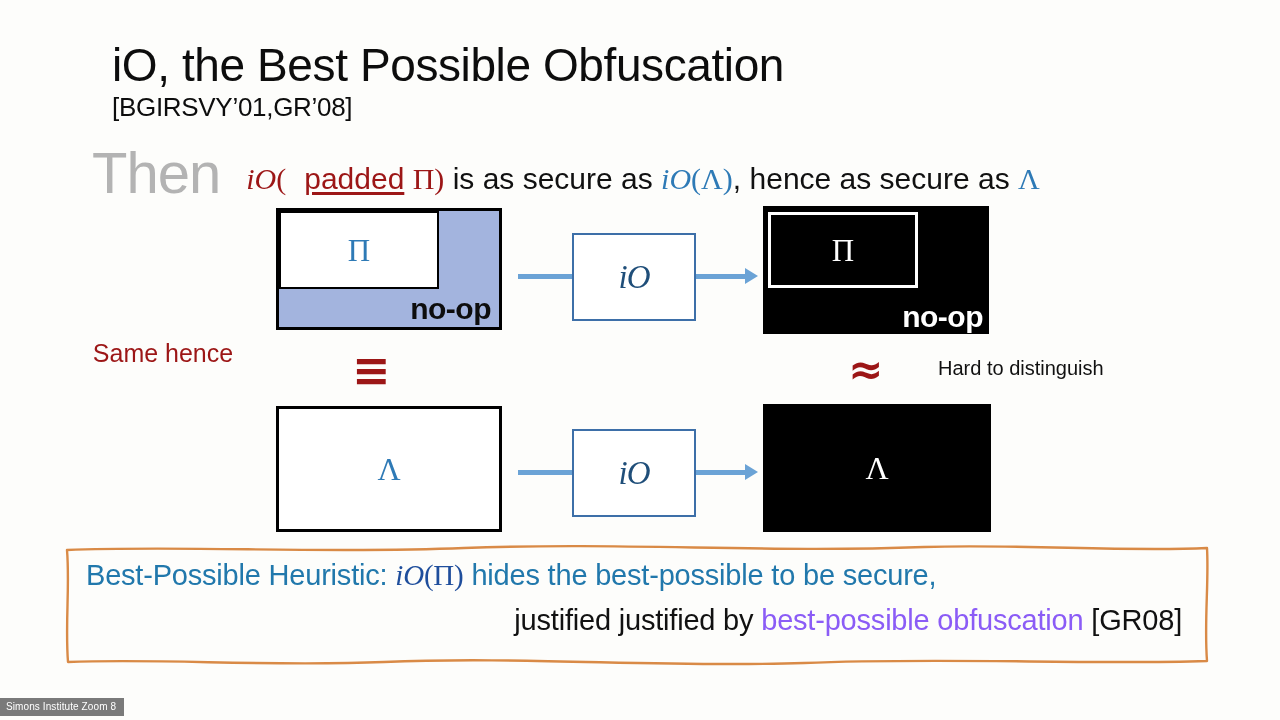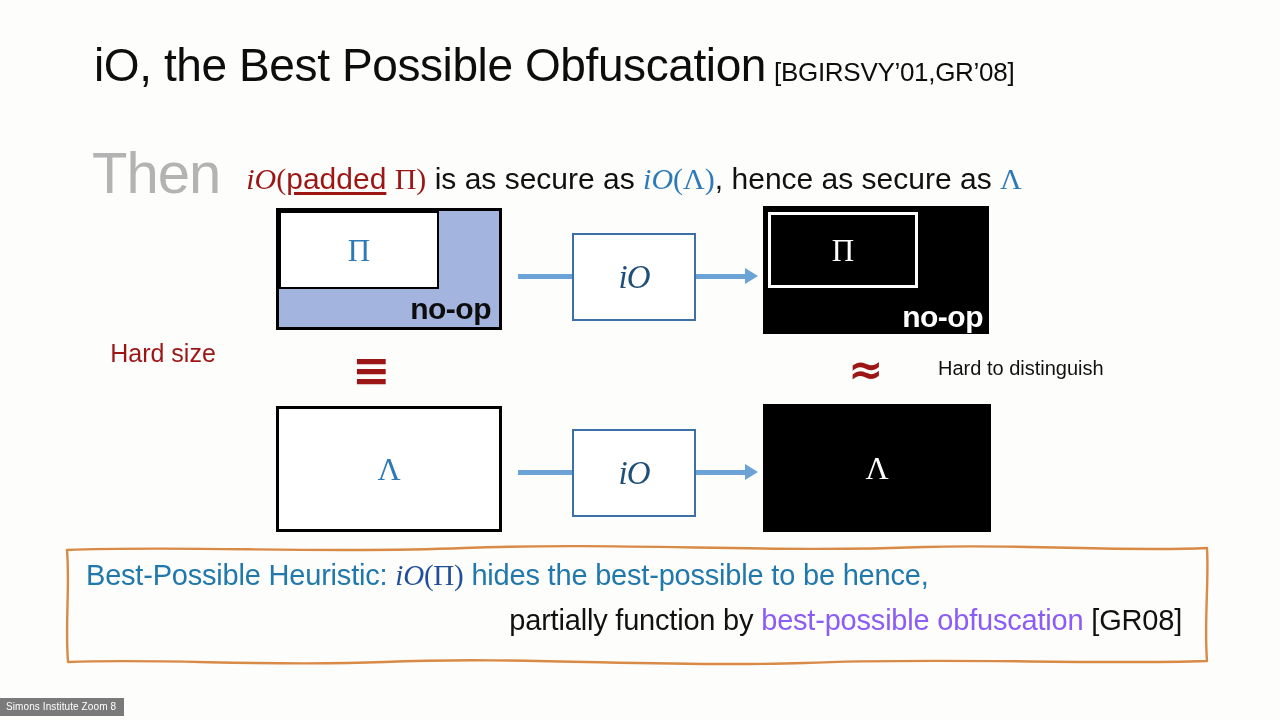--- a/index.html
+++ b/index.html
@@ -20,34 +20,35 @@
   }
 
   
   #title-row {
     position: absolute;
     left: 94px;
     top: 38px;
     display: flex;
     align-items: baseline;
     white-space: nowrap;
+    flex-direction: column;
   }
   #title-main {
     font-family: "Liberation Sans", sans-serif;
     font-size: 46px;
     font-weight: 400;
     color: #0d0d0d;
     letter-spacing: -0.4px;
   }
   #title-cite {
     font-family: "Liberation Sans", sans-serif;
     font-size: 26px;
     font-weight: 400;
     color: #0d0d0d;
-    margin-left: 8px;
+    margin-left: 18px;
     letter-spacing: -0.3px;
   }
 
   
   #then-row {
     position: absolute;
     left: 92px;
     top: 108px;
     display: flex;
     align-items: baseline;
@@ -75,20 +76,21 @@
     font-family: "Liberation Serif", serif;
     font-style: normal;
   }
   .red    { color: #9c1616; }
   .blue   { color: #2e7ab6; }
   .dkblue { color: #1f4e9c; }
   .underline-red {
     text-decoration: underline;
     text-decoration-color: #9c1616;
     text-underline-offset: 3px;
+    margin-left: 18px;
   }
 
   
   .abs { position: absolute; }
 
   
   #box-padded {
     left: 276px; top: 208px;
     width: 226px; height: 122px;
     background: #a3b4de;
@@ -333,21 +335,21 @@
   <div class="abs arrow-head" id="arr-top-head"></div>
 
   <div class="abs" id="box-obf-top">
     <div id="box-obf-top-inner">
       <span class="sym">Π</span>
     </div>
     <div id="box-obf-top-noop">no-op</div>
   </div>
 
   <div class="abs" id="same-note">
-    <div>Hard size</div>
+    <div>Same hence</div>
   </div>
 
   <div class="abs" id="equiv-sym">≡</div>
   <div class="abs" id="approx-sym">≈</div>
   <div class="abs" id="hard-note">Hard to distinguish</div>
 
   <div class="abs" id="box-lambda">
     <span class="sym">Λ</span>
   </div>
 
@@ -363,20 +365,20 @@
   </div>
 
   <div class="abs" id="callout">
     <svg id="callout-border" viewBox="0 0 1146 123" preserveAspectRatio="none">
       <path d="M3,7 C120,2 260,11 400,5 C560,-1 700,10 860,4 C960,1 1060,9 1143,5
                C1145,40 1140,78 1143,118
                C1020,122 880,114 740,120 C600,125 460,113 320,119 C200,124 100,115 4,119
                C1,80 6,44 3,7 Z" fill="none" stroke="#d98a46" stroke-width="2.4" stroke-linejoin="round"></path>
     </svg>
     <div id="callout-inner">
-      <div id="heur-line1"><span>Best-Possible Heuristic: </span><span class="mi dkblue">iO</span><span class="mu dkblue">(</span><span class="mu dkblue">Π</span><span class="mu dkblue">)</span><span> hides the best-possible to be hence,</span></div>
-      <div id="heur-line2"><span>partially function by </span><span class="heur-blue">best-possible obfuscation</span><span> [GR08]</span></div>
+      <div id="heur-line1"><span>Best-Possible Heuristic: </span><span class="mi dkblue">iO</span><span class="mu dkblue">(</span><span class="mu dkblue">Π</span><span class="mu dkblue">)</span><span> hides the best-possible to be secure,</span></div>
+      <div id="heur-line2"><span>justified justified by </span><span class="heur-blue">best-possible obfuscation</span><span> [GR08]</span></div>
     </div>
   </div>
 
   <div class="abs" id="watermark">Simons Institute Zoom 8</div>
 
 </div>
 
 </body></html>

